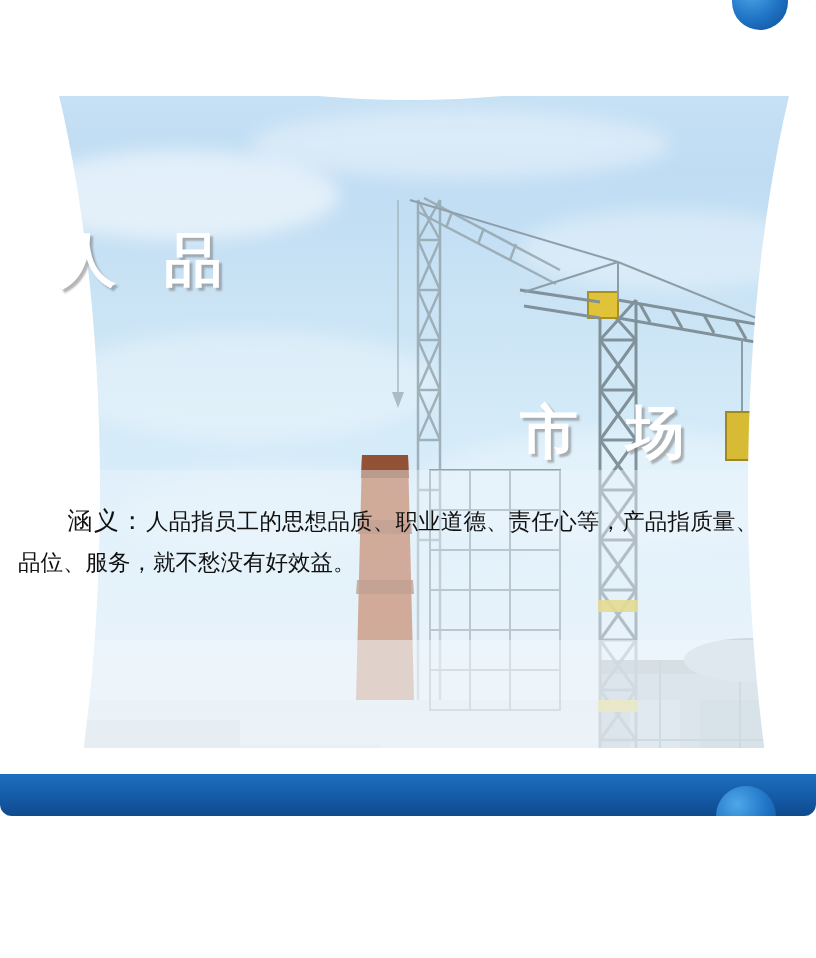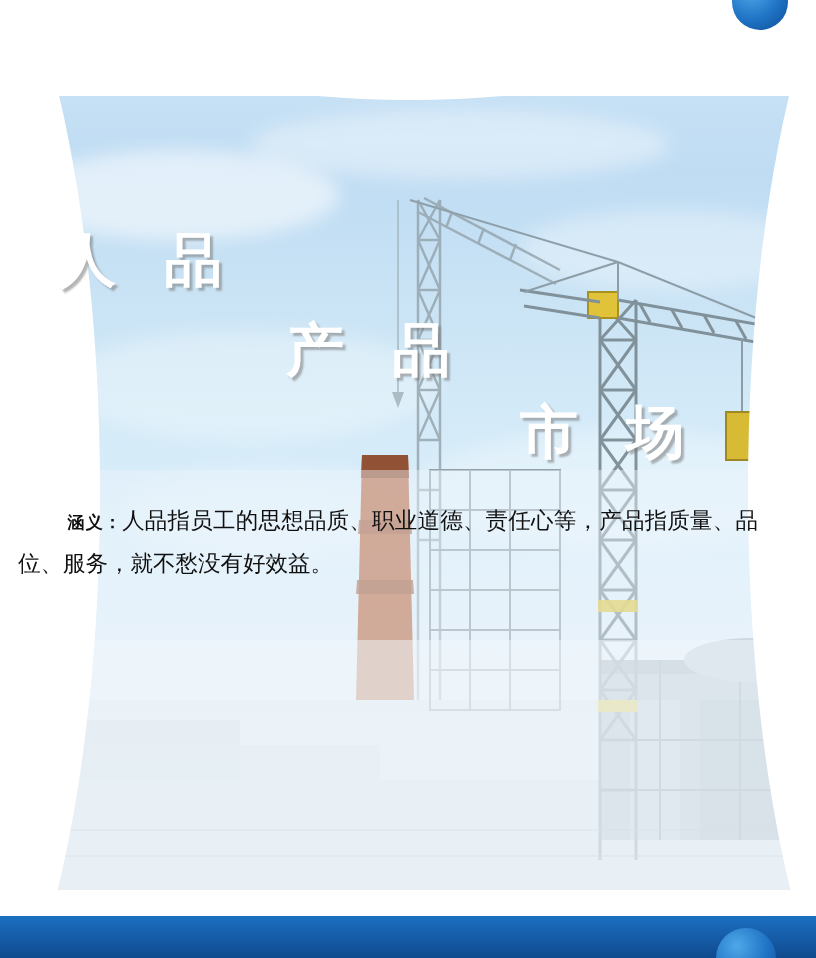--- a/index.html
+++ b/index.html
@@ -10,23 +10,24 @@
     width: 816px;
     height: 958px;
     background: #ffffff;
     font-family: "Liberation Sans", sans-serif;
     overflow: hidden;
   }
 
   #poster {
     position: relative;
     width: 816px;
-    height: 958px;
+    height: 816px;
     overflow: hidden;
     background: #ffffff;
+    border-radius: 12px;
   }
 
   
   .top-band {
     position: absolute;
     left: 0; top: 0;
     width: 816px; height: 96px;
     background: #ffffff;
     z-index: 6;
   }
@@ -128,22 +129,22 @@
     z-index: 5;
     font-family: "DejaVu Sans", sans-serif;
     color: #101010;
     font-size: 22.5px;
     line-height: 41px;
     text-align: justify;
   }
   .body-text p { margin: 0; }
   .p-indent { text-indent: 2.2em; }
   .lead {
-    font-weight: bold;
-    font-size: 17px;
+    font-weight: normal;
+    font-size: 25px;
     letter-spacing: 1px;
   }
 
   
   .bottom-bar {
     position: absolute;
     left: 0; bottom: 0;
     width: 816px; height: 42px;
     background: linear-gradient(to bottom, #1c6fc0 0%, #1459a4 60%, #0f4a8d 100%);
     z-index: 8;
@@ -352,21 +353,20 @@
 
   <div class="left-curve"></div>
   <div class="right-curve"></div>
   <div class="top-arc"></div>
 
   <div class="top-band"></div>
   <div class="heading">我们的理念</div>
   <div class="corner-circle"></div>
 
   <div class="word word-1">人 品</div>
-  <div class="word word-2">产 品</div>
   <div class="word word-3">市 场</div>
 
   <div class="body-text">
     <p class="p-indent">
       <span class="lead">涵义：</span><span>人品指员工的思想品质、职业道德、责任心等，产品指质量、品位、服务，就不愁没有好效益。</span>
     </p>
   </div>
 
   <div class="bottom-white"></div>
   <div class="bottom-bar"></div>

